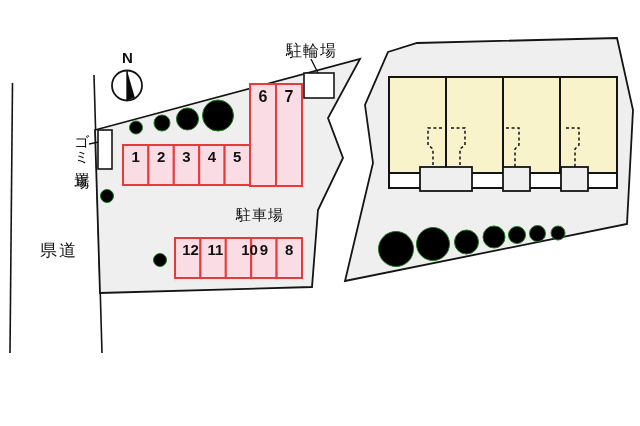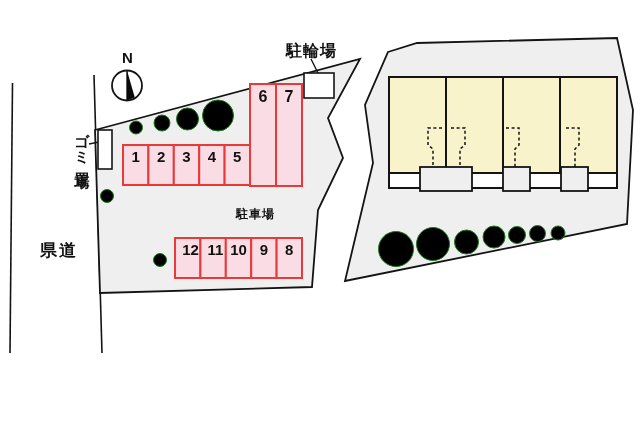--- a/index.html
+++ b/index.html
@@ -11,25 +11,25 @@
   .parcel{fill:#efefef;stroke:#141414;stroke-width:1.8;stroke-linejoin:miter;}
   .roadline{fill:none;stroke:#141414;stroke-width:1.6;}
   .wbox{fill:#ffffff;stroke:#141414;stroke-width:1.6;}
   .bldg{fill:#ffffff;stroke:#141414;stroke-width:2;}
   .unit{fill:#f8f3cb;stroke:#141414;stroke-width:2;}
   .porch{fill:#efefef;stroke:#141414;stroke-width:1.8;}
   .dashpath{fill:none;stroke:#141414;stroke-width:1.5;stroke-dasharray:3 2.6;}
   .pspace{fill:#fadce4;stroke:#e93a3a;stroke-width:2;}
   .thin{fill:none;stroke:#141414;stroke-width:1.4;}
   .needle{fill:#0a0a0a;}
-  .lbl{position:absolute;white-space:nowrap;font-weight:700;}
+  .lbl{position:absolute;white-space:nowrap;font-weight:400;}
   .lbl-bicycle{left:286px;top:41px;font-size:16px;letter-spacing:1px;}
   .lbl-garbage{left:72px;top:122px;font-size:15px;writing-mode:vertical-rl;text-orientation:upright;letter-spacing:2px;}
   .lbl-road{left:40px;top:239px;font-size:17px;letter-spacing:2px;}
-  .lbl-parking{left:212px;top:206px;font-size:12px;letter-spacing:1px;padding-left:24px;}
+  .lbl-parking{left:212px;top:206px;font-size:15px;letter-spacing:1px;padding-left:24px;}
   .lbl-north{left:118px;top:49px;width:19px;text-align:center;font-size:15px;font-weight:700;}
   .num{position:absolute;text-align:center;font-weight:600;font-size:15px;line-height:18px;}
   .num.tall{font-size:16px;}
 </style>
 </head>
 <body>
 
 <div class="stage">
 
   <svg width="640" height="426" viewBox="0 0 640 426">
@@ -116,17 +116,17 @@
   <div class="num" style="left:148.4px;top:148px;width:25.4px">2</div>
   <div class="num" style="left:173.8px;top:148px;width:25.4px">3</div>
   <div class="num" style="left:199.2px;top:148px;width:25.4px">4</div>
   <div class="num" style="left:224.6px;top:148px;width:25.4px">5</div>
 
   <div class="num tall" style="left:250px;top:88px;width:26px">6</div>
   <div class="num tall" style="left:276px;top:88px;width:26px">7</div>
 
   <div class="num" style="left:175px;top:241px;width:31px">12</div>
   <div class="num" style="left:202px;top:241px;width:27px">11</div>
-  <div class="num" style="left:220px;top:241px;width:37px">10</div>
+  <div class="num" style="left:231px;top:241px;width:37px">10</div>
   <div class="num" style="left:251.2px;top:241px;width:25.4px">9</div>
   <div class="num" style="left:276.6px;top:241px;width:25.4px">8</div>
 
 </div>
 
 </body></html>

